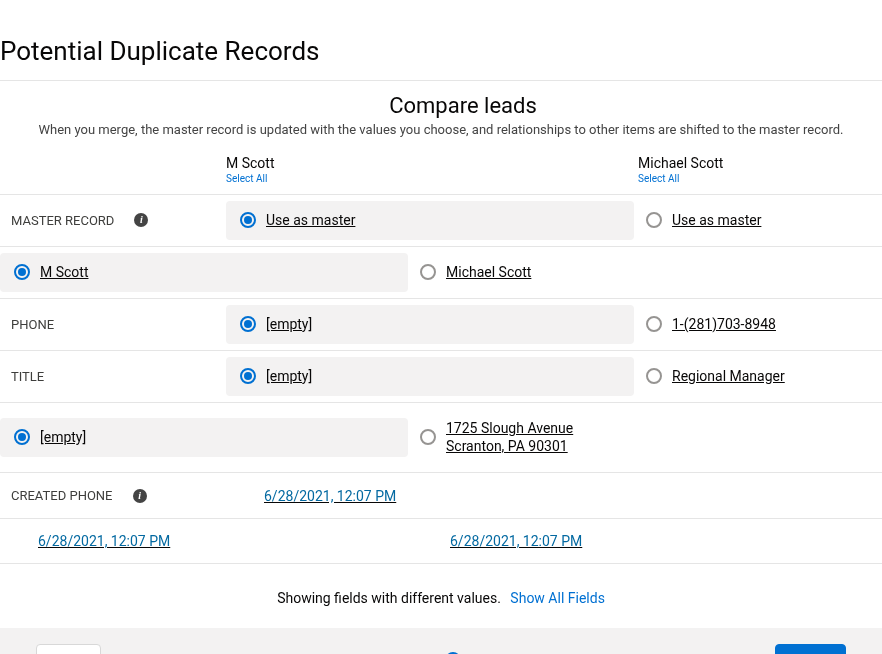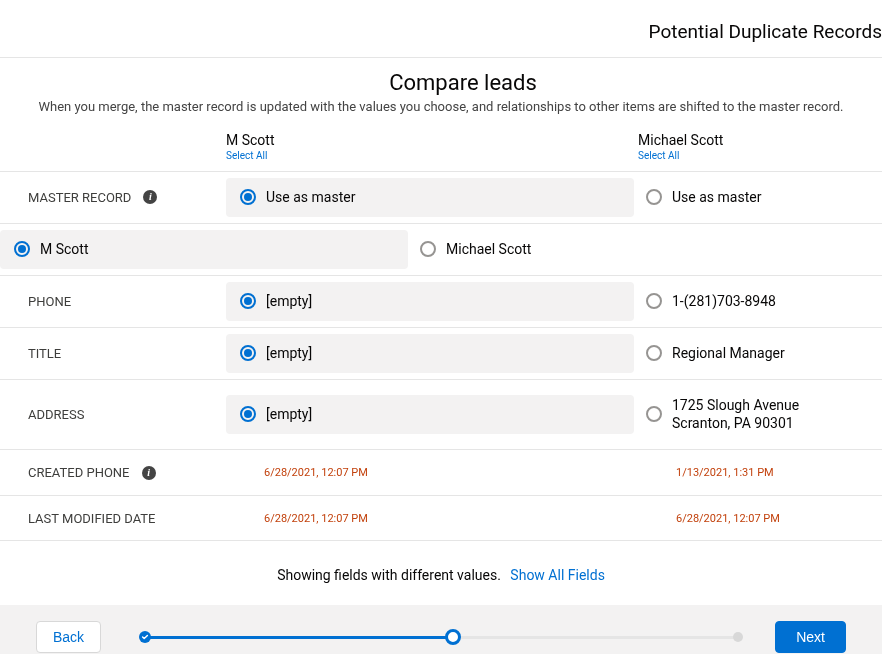--- a/index.html
+++ b/index.html
@@ -6,24 +6,24 @@
     body {
       font-family: -apple-system, BlinkMacSystemFont, "Segoe UI", Roboto, Helvetica, Arial, sans-serif;
       background: #fff;
       width: 882px;
       height: 654px;
       overflow: hidden;
       font-size: 14px;
       color: #080707;
     }
     .page-title {
-      text-align: right;
-      font-size: 19px;
+      text-align: left;
+      font-size: 26px;
       font-weight: 400;
-      padding: 20px 0 14px;
+      padding: 36px 0 14px;
     }
     .hr-line {
       height: 1px;
       background: #e5e5e5;
     }
     .section-title {
       text-align: center;
       font-size: 22px;
       font-weight: 400;
       padding-top: 12px;
@@ -38,26 +38,26 @@
     .grid {
       display: flex;
       flex-direction: column;
     }
     .header-row {
       display: flex;
       padding-bottom: 10px;
     }
     .col-label {
       width: 226px;
-      padding-left: 28px;
+      padding-left: 11px;
       font-size: 13px;
       color: #3e3e3c;
       display: flex;
       align-items: center;
-      gap: 12px;
+      gap: 20px;
     }
     .col-a {
       width: 412px;
       padding-left: 0;
     }
     .col-b {
       flex: 1;
       padding-left: 0;
     }
     .col-header-name {
@@ -80,20 +80,21 @@
       border-bottom: 1px solid #e5e5e5;
     }
     .data-row .col-label {
       display: flex;
       align-items: center;
     }
     .cell {
       display: flex;
       align-items: center;
       padding: 6px 0;
+      text-decoration: underline;
     }
     .option-box {
       display: flex;
       align-items: center;
       gap: 10px;
       padding: 10px 14px;
       border-radius: 4px;
       width: 408px;
     }
     .option-box.selected {
@@ -125,22 +126,22 @@
       background: #0070d2;
       border-radius: 50%;
     }
     .value-text {
       font-size: 14px;
       color: #080707;
       line-height: 1.35;
     }
     .static-cell {
       padding-left: 38px;
-      font-size: 11px;
-      color: #c2410c;
+      font-size: 14px;
+      color: #0369a1;
       display: flex;
       align-items: center;
     }
     .info-icon {
       display: inline-flex;
       align-items: center;
       justify-content: center;
       width: 14px;
       height: 14px;
       border-radius: 50%;
@@ -318,21 +319,20 @@
     </div>
     <div class="col-b cell">
       <div class="option-box-b">
         <span class="radio"></span>
         <span class="value-text">Regional Manager</span>
       </div>
     </div>
   </div>
 
   <div class="data-row" style="min-height:56px">
-    <div class="col-label">ADDRESS</div>
     <div class="col-a cell">
       <div class="option-box selected">
         <span class="radio checked"></span>
         <span class="value-text">[empty]</span>
       </div>
     </div>
     <div class="col-b cell">
       <div class="option-box-b">
         <span class="radio"></span>
         <span class="value-text">
@@ -344,27 +344,23 @@
   </div>
 
   <div class="data-row">
     <div class="col-label">
       <span>CREATED PHONE</span>
       <span class="info-icon">i</span>
     </div>
     <div class="col-a cell">
       <div class="static-cell">6/28/2021, 12:07 PM</div>
     </div>
-    <div class="col-b cell">
-      <div class="static-cell">1/13/2021, 1:31 PM</div>
-    </div>
-  </div>
-
-  <div class="data-row">
-    <div class="col-label">LAST MODIFIED DATE</div>
+  </div>
+
+  <div class="data-row">
     <div class="col-a cell">
       <div class="static-cell">6/28/2021, 12:07 PM</div>
     </div>
     <div class="col-b cell">
       <div class="static-cell">6/28/2021, 12:07 PM</div>
     </div>
   </div>
 
 </div>
 

